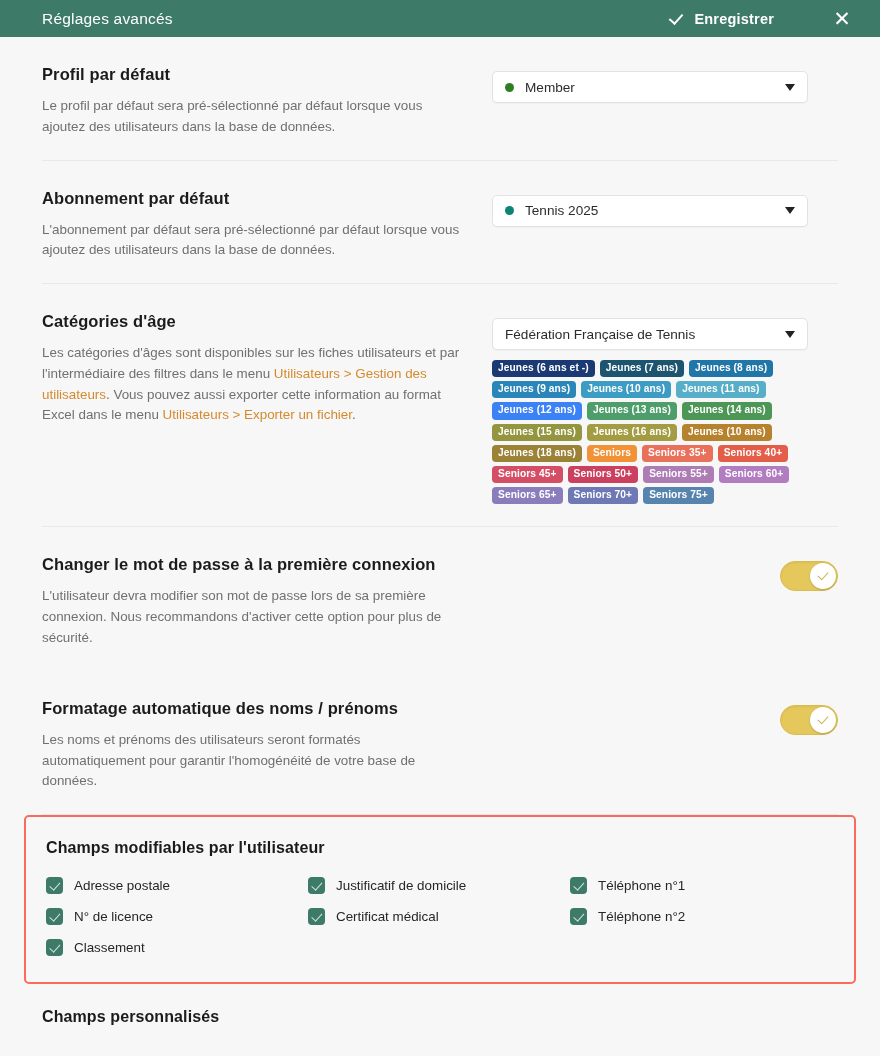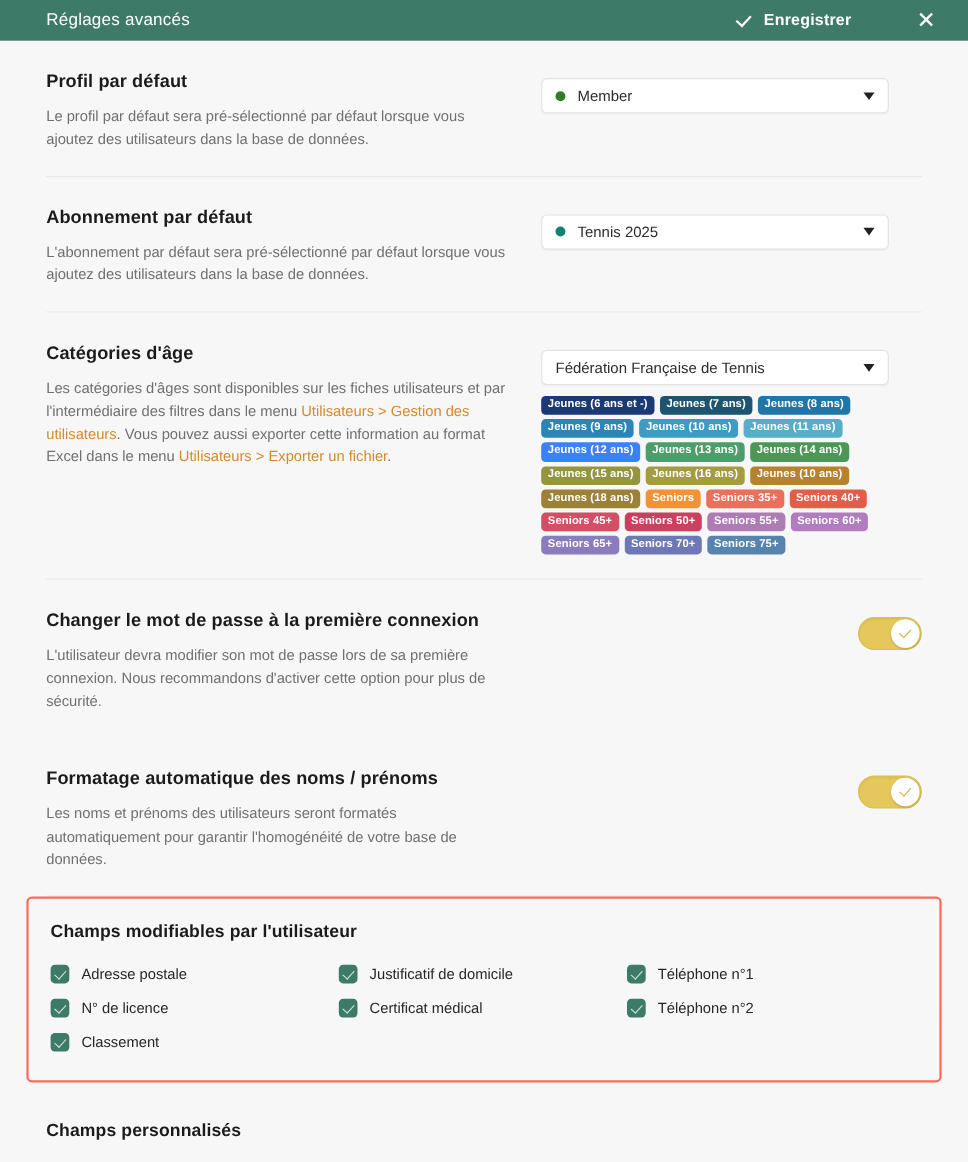--- a/index.html
+++ b/index.html
@@ -225,21 +225,21 @@
     border-right: 1.8px solid #cfe3dc;
     border-bottom: 1.8px solid #cfe3dc;
     transform: rotate(42deg);
   }
   .cb-label {
     font-size: 13.4px;
     color: #262626;
   }
 
   
-  .custom-sec { padding-top: 36px; }
+  .custom-sec { padding-top: 24px; }
   .custom-sec h2.sec-title { margin-bottom: 20px; font-weight: 600; font-size: 16px; }
 </style>
 </head>
 <body>
 
 <div class="topbar">
   <div class="topbar-title">Réglages avancés</div>
   <div class="topbar-actions">
     <button class="save-btn">
       <span class="check-glyph"></span>

